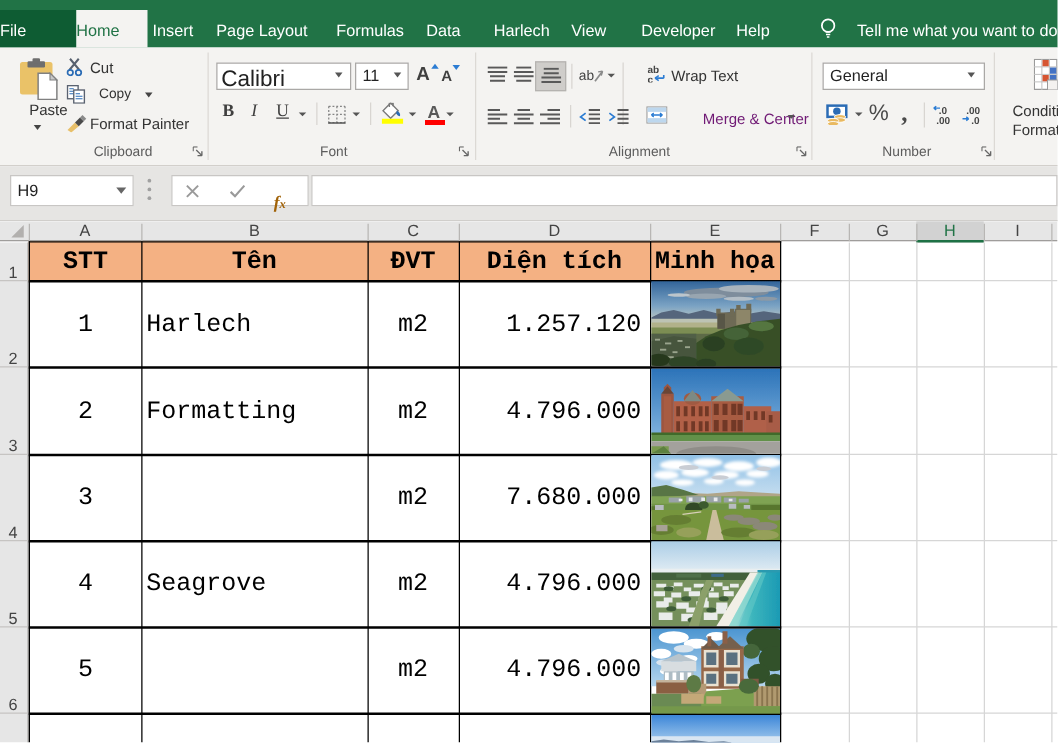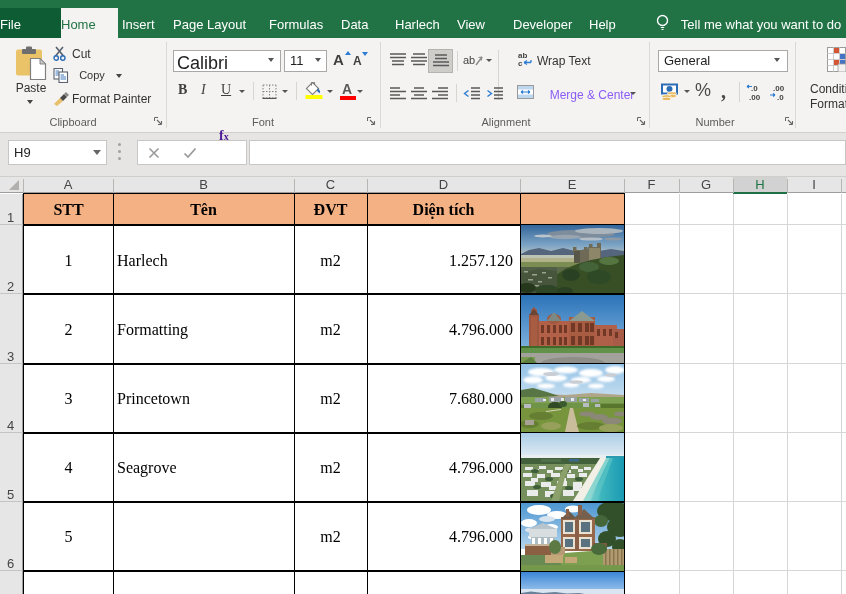--- a/index.html
+++ b/index.html
@@ -1,21 +1,21 @@
 <!DOCTYPE html>
 <html><head><meta charset="utf-8"><style>
 *{margin:0;padding:0;box-sizing:border-box}
 html,body{width:846px;height:594px;overflow:hidden;background:#fff}
 body{font-family:"Liberation Sans",sans-serif;-webkit-font-smoothing:antialiased}
 #app{position:absolute;left:0;top:0;width:846px;height:594px;background:#fff}
 .a{position:absolute}
 .tab{color:#fff;font-size:13px;line-height:33px;text-align:left}
-.glabel{font-size:11px;color:#5c5c5c;text-align:center}
+.glabel{font-size:11px;color:#5c5c5c;text-align:right}
 .colh{font-size:13px;color:#444;text-align:center;line-height:16px}
-.cellt{font-family:Liberation Serif, serif;font-size:16px;line-height:20px;color:#000}
+.cellt{font-family:Liberation Mono, monospace;font-size:20px;line-height:20px;color:#000}
 </style></head>
 <body>
 <div id="app">
 
   <div class="a" style="left:0;top:0;width:846px;height:38px;background:#217346"></div>
   <div class="a" style="left:0;top:8px;width:61px;height:30px;background:#0e5c33"></div>
   <div class="a tab" style="left:0;top:8px;width:61px">File</div>
   <div class="a" style="left:61px;top:8px;width:57px;height:30px;background:#f4f3f1"></div>
   <div class="a tab" style="left:61px;top:8px;width:57px;color:#217346">Home</div>
   <div class="a tab" style="left:122px;top:8px;width:51px">Insert</div>
@@ -23,21 +23,21 @@
   <div class="a tab" style="left:269px;top:8px;width:72px">Formulas</div>
   <div class="a tab" style="left:341px;top:8px;width:54px">Data</div>
   <div class="a tab" style="left:395px;top:8px;width:62px">Harlech</div>
   <div class="a tab" style="left:457px;top:8px;width:56px">View</div>
   <div class="a tab" style="left:513px;top:8px;width:76px">Developer</div>
   <div class="a tab" style="left:589px;top:8px;width:52px">Help</div>
   <svg class="a" style="left:655px;top:14px" width="15" height="18" viewBox="0 0 15 18">
     <circle cx="7.5" cy="6.5" r="5" fill="none" stroke="#fff" stroke-width="1.4"></circle>
     <path d="M5.5 11.5 L9.5 11.5 M5.8 13.5 L9.2 13.5 M6.5 15.5 L8.5 15.5" stroke="#fff" stroke-width="1.2" fill="none"></path>
   </svg>
-  <div class="a tab" style="left:676px;top:8px;width:170px;text-align:center">Tell me what you want to do</div>
+  <div class="a tab" style="left:676px;top:8px;width:170px;text-align:right">Tell me what you want to do</div>
 
   <div class="a" style="left:0;top:38px;width:846px;height:95px;background:#f4f3f1;border-bottom:1px solid #d2cfcb"></div>
   <div class="a" style="left:166px;top:42px;width:1px;height:86px;background:#dcd9d5"></div>
   <div class="a" style="left:380px;top:42px;width:1px;height:86px;background:#dcd9d5"></div>
   <div class="a" style="left:649px;top:42px;width:1px;height:86px;background:#dcd9d5"></div>
   <div class="a" style="left:795px;top:42px;width:1px;height:86px;background:#dcd9d5"></div>
 
   <svg class="a" style="left:15px;top:46px" width="32" height="34" viewBox="0 0 32 34">
     <rect x="1" y="3.5" width="26" height="26" rx="2" fill="#eac268"></rect>
     <rect x="7" y="3" width="14" height="5" rx="1" fill="#6e6e6e"></rect>
@@ -60,21 +60,21 @@
   </svg>
   <svg class="a" style="left:52px;top:90px" width="18" height="16" viewBox="0 0 18 16">
     <path d="M2 14 L8 8 L11 11 L5 16 Z" fill="#e8c06a"></path>
     <path d="M8 8 L12 4 L15 7 L11 11 Z" fill="#4a4a4a"></path>
     <path d="M12 4 L14 2 L17 5 L15 7 Z" fill="#8a8a8a"></path>
   </svg>
   <div class="a glabel" style="left:72px;top:47px;width:40px;font-size:12px;color:#333;text-align:left">Cut</div>
   <div class="a glabel" style="left:72px;top:69px;width:40px;font-size:11px;color:#333;text-align:center">Copy</div>
   <div class="a" style="left:116px;top:74px;width:0;height:0;border-left:3.5px solid transparent;border-right:3.5px solid transparent;border-top:4px solid #444"></div>
   <div class="a glabel" style="left:72px;top:92px;width:110px;font-size:12px;color:#333;text-align:left">Format Painter</div>
-  <div class="a glabel" style="left:40px;top:116px;width:66px">Clipboard</div>
+  <div class="a glabel" style="left:56px;top:116px;width:66px">Clipboard</div>
   <svg class="a" style="left:154px;top:117px" width="9" height="9" viewBox="0 0 9 9">
     <path d="M1 1 L1 8 M1 1 L8 1" stroke="#666" stroke-width="1.2" fill="none" opacity="0"></path>
     <path d="M0.5 0.5 L4 0.5 M0.5 0.5 L0.5 4" stroke="#666" stroke-width="1" fill="none"></path>
     <path d="M3 3 L7.5 7.5 M7.5 7.5 L7.5 4 M7.5 7.5 L4 7.5" stroke="#666" stroke-width="1.1" fill="none"></path>
   </svg>
 
   <div class="a" style="left:173px;top:50px;width:108px;height:22px;background:#fff;border:1px solid #aaa8a6"></div>
   <div class="a" style="left:177px;top:53px;font-size:18px;color:#222">Calibri</div>
   <div class="a" style="left:268px;top:58px;width:0;height:0;border-left:3.5px solid transparent;border-right:3.5px solid transparent;border-top:4px solid #555"></div>
   <div class="a" style="left:284px;top:50px;width:43px;height:22px;background:#fff;border:1px solid #aaa8a6"></div>
@@ -153,21 +153,21 @@
   <svg class="a" style="left:486px;top:87px" width="17" height="13" viewBox="0 0 17 13">
     <path d="M8 1 H17 M8 4.5 H17 M8 8 H17 M8 11.5 H17" stroke="#595959" stroke-width="1.5" fill="none"></path>
     <path d="M1.5 3.5 L5.5 6.5 L1.5 9.5" stroke="#2b7cd3" stroke-width="1.4" fill="none"></path>
   </svg>
   <svg class="a" style="left:517px;top:85px" width="17" height="14" viewBox="0 0 17 14">
     <rect x="0.5" y="0.5" width="16" height="13" fill="#fff" stroke="#9a9a9a" stroke-width="1"></rect>
     <rect x="1" y="1" width="15" height="3.5" fill="#bdd7ee"></rect>
     <rect x="1" y="9.5" width="15" height="3.5" fill="#bdd7ee"></rect>
     <path d="M4 7 L13 7 M4 7 L6 5.5 M4 7 L6 8.5 M13 7 L11 5.5 M13 7 L11 8.5" stroke="#2b7cd3" stroke-width="1.1" fill="none"></path>
   </svg>
-  <div class="a glabel" style="left:537px;top:88px;width:110px;font-size:12px;color:#8b5cf6;text-align:center">Merge &amp; Center</div>
+  <div class="a glabel" style="left:537px;top:88px;width:110px;font-size:12px;color:#701a75;text-align:right">Merge &amp; Center</div>
   <div class="a" style="left:630px;top:92px;width:0;height:0;border-left:3px solid transparent;border-right:3px solid transparent;border-top:3.5px solid #555"></div>
   <div class="a glabel" style="left:476px;top:116px;width:60px">Alignment</div>
   <svg class="a" style="left:637px;top:117px" width="9" height="9" viewBox="0 0 9 9">
     <path d="M0.5 0.5 L4 0.5 M0.5 0.5 L0.5 4" stroke="#666" stroke-width="1" fill="none"></path>
     <path d="M3 3 L7.5 7.5 M7.5 7.5 L7.5 4 M7.5 7.5 L4 7.5" stroke="#666" stroke-width="1.1" fill="none"></path>
   </svg>
 
   <div class="a" style="left:658px;top:50px;width:130px;height:22px;background:#fff;border:1px solid #aaa8a6"></div>
   <div class="a" style="left:664px;top:53px;font-size:13px;color:#222">General</div>
   <div class="a" style="left:774px;top:58px;width:0;height:0;border-left:3.5px solid transparent;border-right:3.5px solid transparent;border-top:4px solid #555"></div>
@@ -221,21 +221,21 @@
   <div class="a" style="left:118px;top:143px;width:3px;height:3px;background:#a0a0a0;border-radius:50%"></div>
   <div class="a" style="left:118px;top:150px;width:3px;height:3px;background:#a0a0a0;border-radius:50%"></div>
   <div class="a" style="left:118px;top:157px;width:3px;height:3px;background:#a0a0a0;border-radius:50%"></div>
   <div class="a" style="left:137px;top:140px;width:110px;height:25px;background:#fff;border:1px solid #c8c6c4"></div>
   <svg class="a" style="left:148px;top:147px" width="12" height="12" viewBox="0 0 12 12">
     <path d="M1.5 1.5 L10.5 10.5 M10.5 1.5 L1.5 10.5" stroke="#9a9a9a" stroke-width="1.6" fill="none"></path>
   </svg>
   <svg class="a" style="left:183px;top:147px" width="14" height="12" viewBox="0 0 14 12">
     <path d="M1.5 6.5 L5 10 L12.5 1.5" stroke="#9a9a9a" stroke-width="1.7" fill="none"></path>
   </svg>
-  <div class="a" style="left:219px;top:128px;font-size:14px;font-weight:bold;color:#4c1d95;font-family:'Liberation Serif',serif">f<span style="font-size:10px">x</span></div>
+  <div class="a" style="left:219px;top:155px;font-size:14px;font-style:italic;font-weight:bold;color:#a16207;font-family:'Liberation Serif',serif">f<span style="font-size:10px">x</span></div>
   <div class="a" style="left:249px;top:140px;width:597px;height:25px;background:#fff;border:1px solid #c8c6c4"></div>
 
   <div class="a" id="sheet" style="left:0;top:177px;width:846px;height:417px;background:#fff;overflow:hidden">
 
     <div class="a" style="left:0;top:0;width:846px;height:16px;background:#e6e6e6;border-bottom:1px solid #9f9d9b"></div>
     <div class="a colh" style="left:23px;top:0;width:90px">A</div>
     <div class="a colh" style="left:113px;top:0;width:181px">B</div>
     <div class="a colh" style="left:294px;top:0;width:73px">C</div>
     <div class="a colh" style="left:367px;top:0;width:153px">D</div>
     <div class="a colh" style="left:520px;top:0;width:104px">E</div>
@@ -299,31 +299,31 @@
     <div class="a" style="left:23px;top:116px;width:602px;height:1.5px;background:#000"></div>
     <div class="a" style="left:23px;top:186px;width:602px;height:1.5px;background:#000"></div>
     <div class="a" style="left:23px;top:255px;width:602px;height:1.5px;background:#000"></div>
     <div class="a" style="left:23px;top:324px;width:602px;height:1.5px;background:#000"></div>
     <div class="a" style="left:23px;top:393px;width:602px;height:1.5px;background:#000"></div>
 
     <div class="a cellt" style="left:23px;top:23px;width:91px;text-align:center;font-weight:bold">STT</div>
     <div class="a cellt" style="left:113px;top:23px;width:181px;text-align:center;font-weight:bold">Tên</div>
     <div class="a cellt" style="left:294px;top:23px;width:73px;text-align:center;font-weight:bold">ĐVT</div>
     <div class="a cellt" style="left:367px;top:23px;width:153px;text-align:center;font-weight:bold">Diện tích</div>
+    <div class="a cellt" style="left:520px;top:23px;width:104px;text-align:center;font-weight:bold">Minh họa</div>
 
     <div class="a cellt" style="left:23px;top:74px;width:91px;text-align:center">1</div>
     <div class="a cellt" style="left:117px;top:74px;width:170px">Harlech</div>
     <div class="a cellt" style="left:294px;top:74px;width:73px;text-align:center">m2</div>
     <div class="a cellt" style="left:367px;top:74px;width:146px;text-align:right">1.257.120</div>
     <div class="a cellt" style="left:23px;top:143px;width:91px;text-align:center">2</div>
     <div class="a cellt" style="left:117px;top:143px;width:170px">Formatting</div>
     <div class="a cellt" style="left:294px;top:143px;width:73px;text-align:center">m2</div>
     <div class="a cellt" style="left:367px;top:143px;width:146px;text-align:right">4.796.000</div>
     <div class="a cellt" style="left:23px;top:212px;width:91px;text-align:center">3</div>
-    <div class="a cellt" style="left:117px;top:212px;width:170px">Princetown</div>
     <div class="a cellt" style="left:294px;top:212px;width:73px;text-align:center">m2</div>
     <div class="a cellt" style="left:367px;top:212px;width:146px;text-align:right">7.680.000</div>
     <div class="a cellt" style="left:23px;top:281px;width:91px;text-align:center">4</div>
     <div class="a cellt" style="left:117px;top:281px;width:170px">Seagrove</div>
     <div class="a cellt" style="left:294px;top:281px;width:73px;text-align:center">m2</div>
     <div class="a cellt" style="left:367px;top:281px;width:146px;text-align:right">4.796.000</div>
     <div class="a cellt" style="left:23px;top:350px;width:91px;text-align:center">5</div>
     <div class="a cellt" style="left:294px;top:350px;width:73px;text-align:center">m2</div>
     <div class="a cellt" style="left:367px;top:350px;width:146px;text-align:right">4.796.000</div>
 

